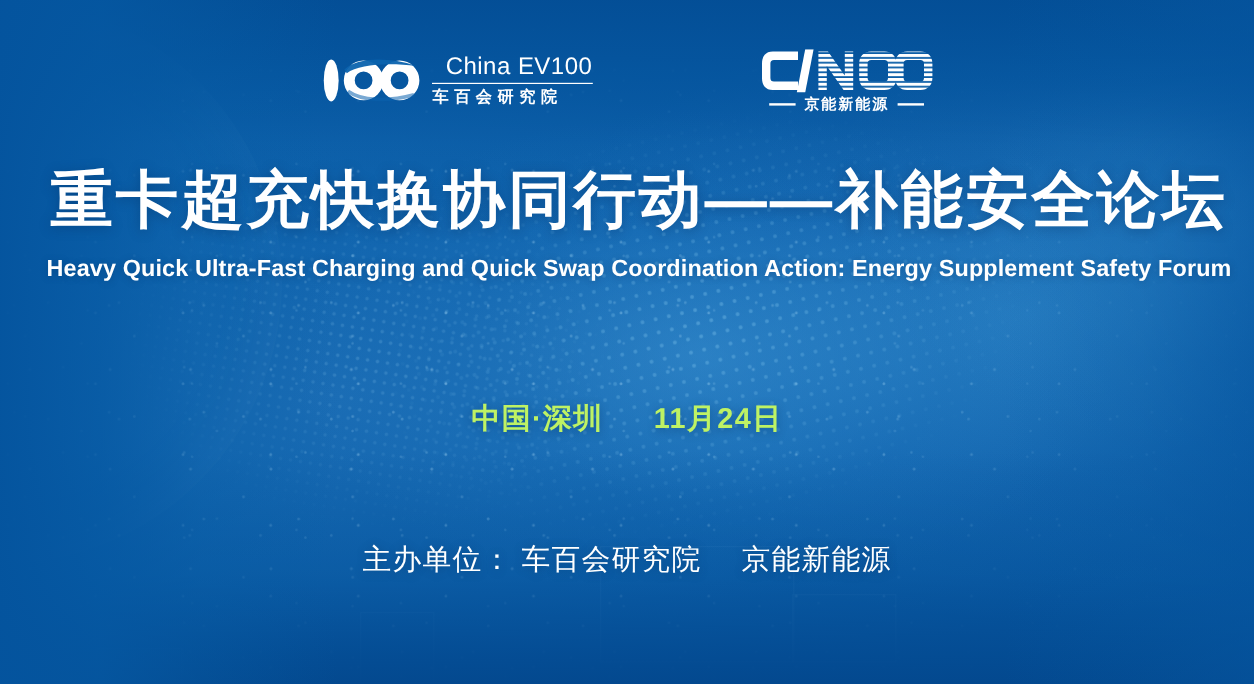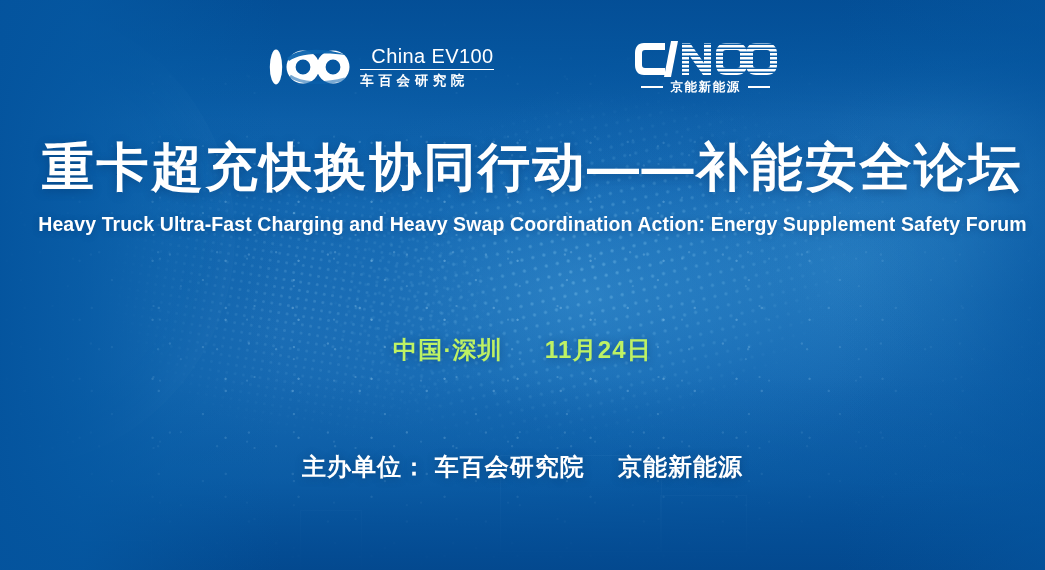--- a/index.html
+++ b/index.html
@@ -238,21 +238,21 @@
 
   
   .hostbar {
     position: absolute;
     top: 455px;
     left: 0;
     right: 0;
     text-align: center;
     color: #ffffff;
     font-size: 24px;
-    font-weight: 700;
+    font-weight: 400;
     letter-spacing: 1px;
     line-height: 1;
     white-space: nowrap;
     text-shadow: 0 1px 8px rgba(2,46,94,0.45);
   }
   .hostbar .gap { display: inline-block; width: 18px; }
 </style>
 </head>
 <body>
 
@@ -323,21 +323,21 @@
         <span class="rule"></span>
         <span>京能新能源</span>
         <span class="rule"></span>
       </div>
     </div>
 
   </div>
 
   <div class="headline">
     <h1 class="title-cn">重卡超充快换协同行动——补能安全论坛</h1>
-    <p class="title-en">Heavy Truck Ultra-Fast Charging and Heavy Swap Coordination Action: Energy Supplement Safety Forum</p>
+    <p class="title-en">Heavy Quick Ultra-Fast Charging and Quick Swap Coordination Action: Energy Supplement Safety Forum</p>
   </div>
 
   <div class="datebar">
     <span>中国·深圳</span>
     <span class="gap"></span>
     <span>11月24日</span>
   </div>
 
   <div class="hostbar">
     <span>主办单位：</span>

